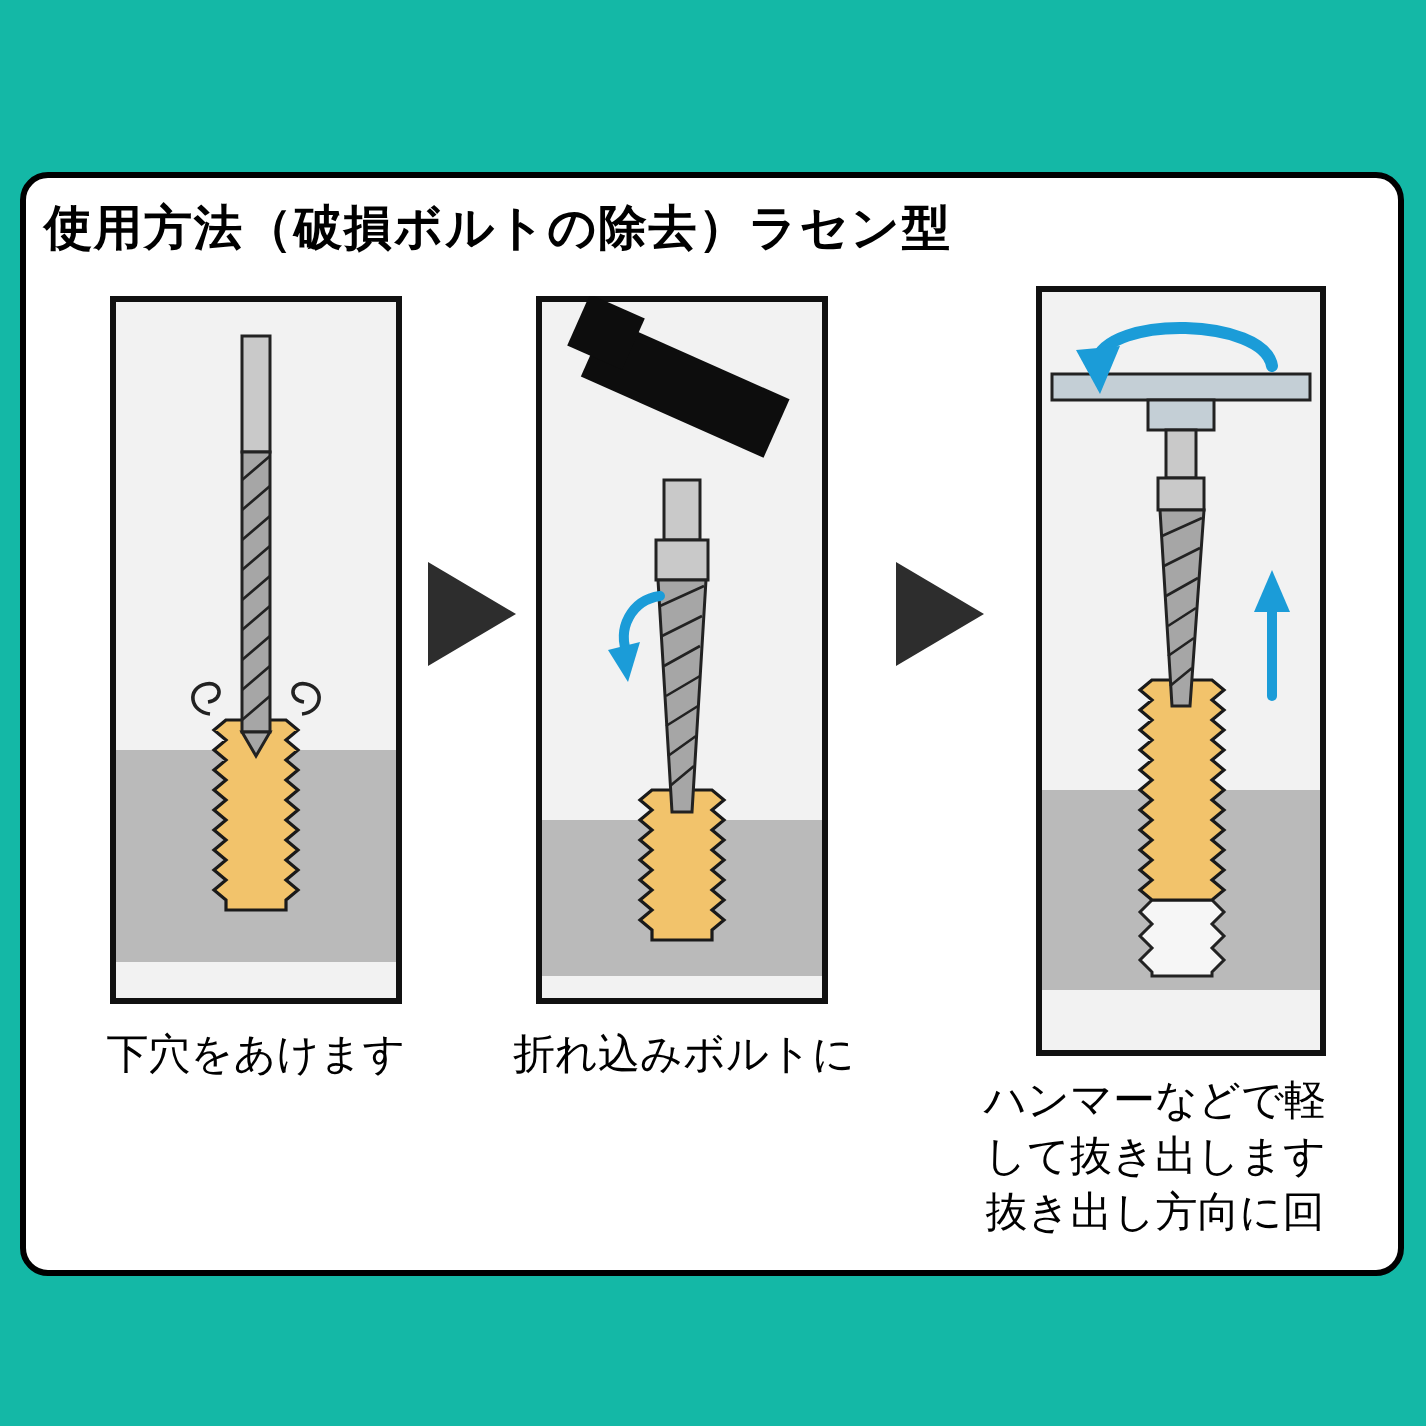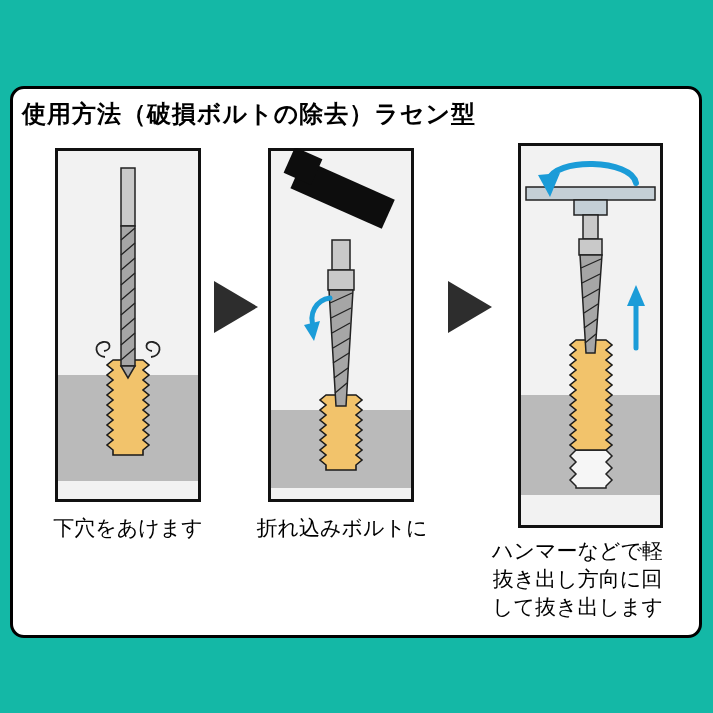--- a/index.html
+++ b/index.html
@@ -121,17 +121,17 @@
   </svg>
 
   <div class="caption" style="left:18px;top:514px;width:220px">
     <span>下穴をあけます</span>
   </div>
   <div class="caption" style="left:236px;top:514px;width:212px">
     <span>折れ込みボルトに</span>
   </div>
   <div class="caption" style="left:455px;top:537px;width:245px">
     <span>ハンマーなどで軽</span>
+    <span>して抜き出します</span>
     <span>抜き出し方向に回</span>
-    <span>して抜き出します</span>
   </div>
 
 </div>
 
 </body></html>

